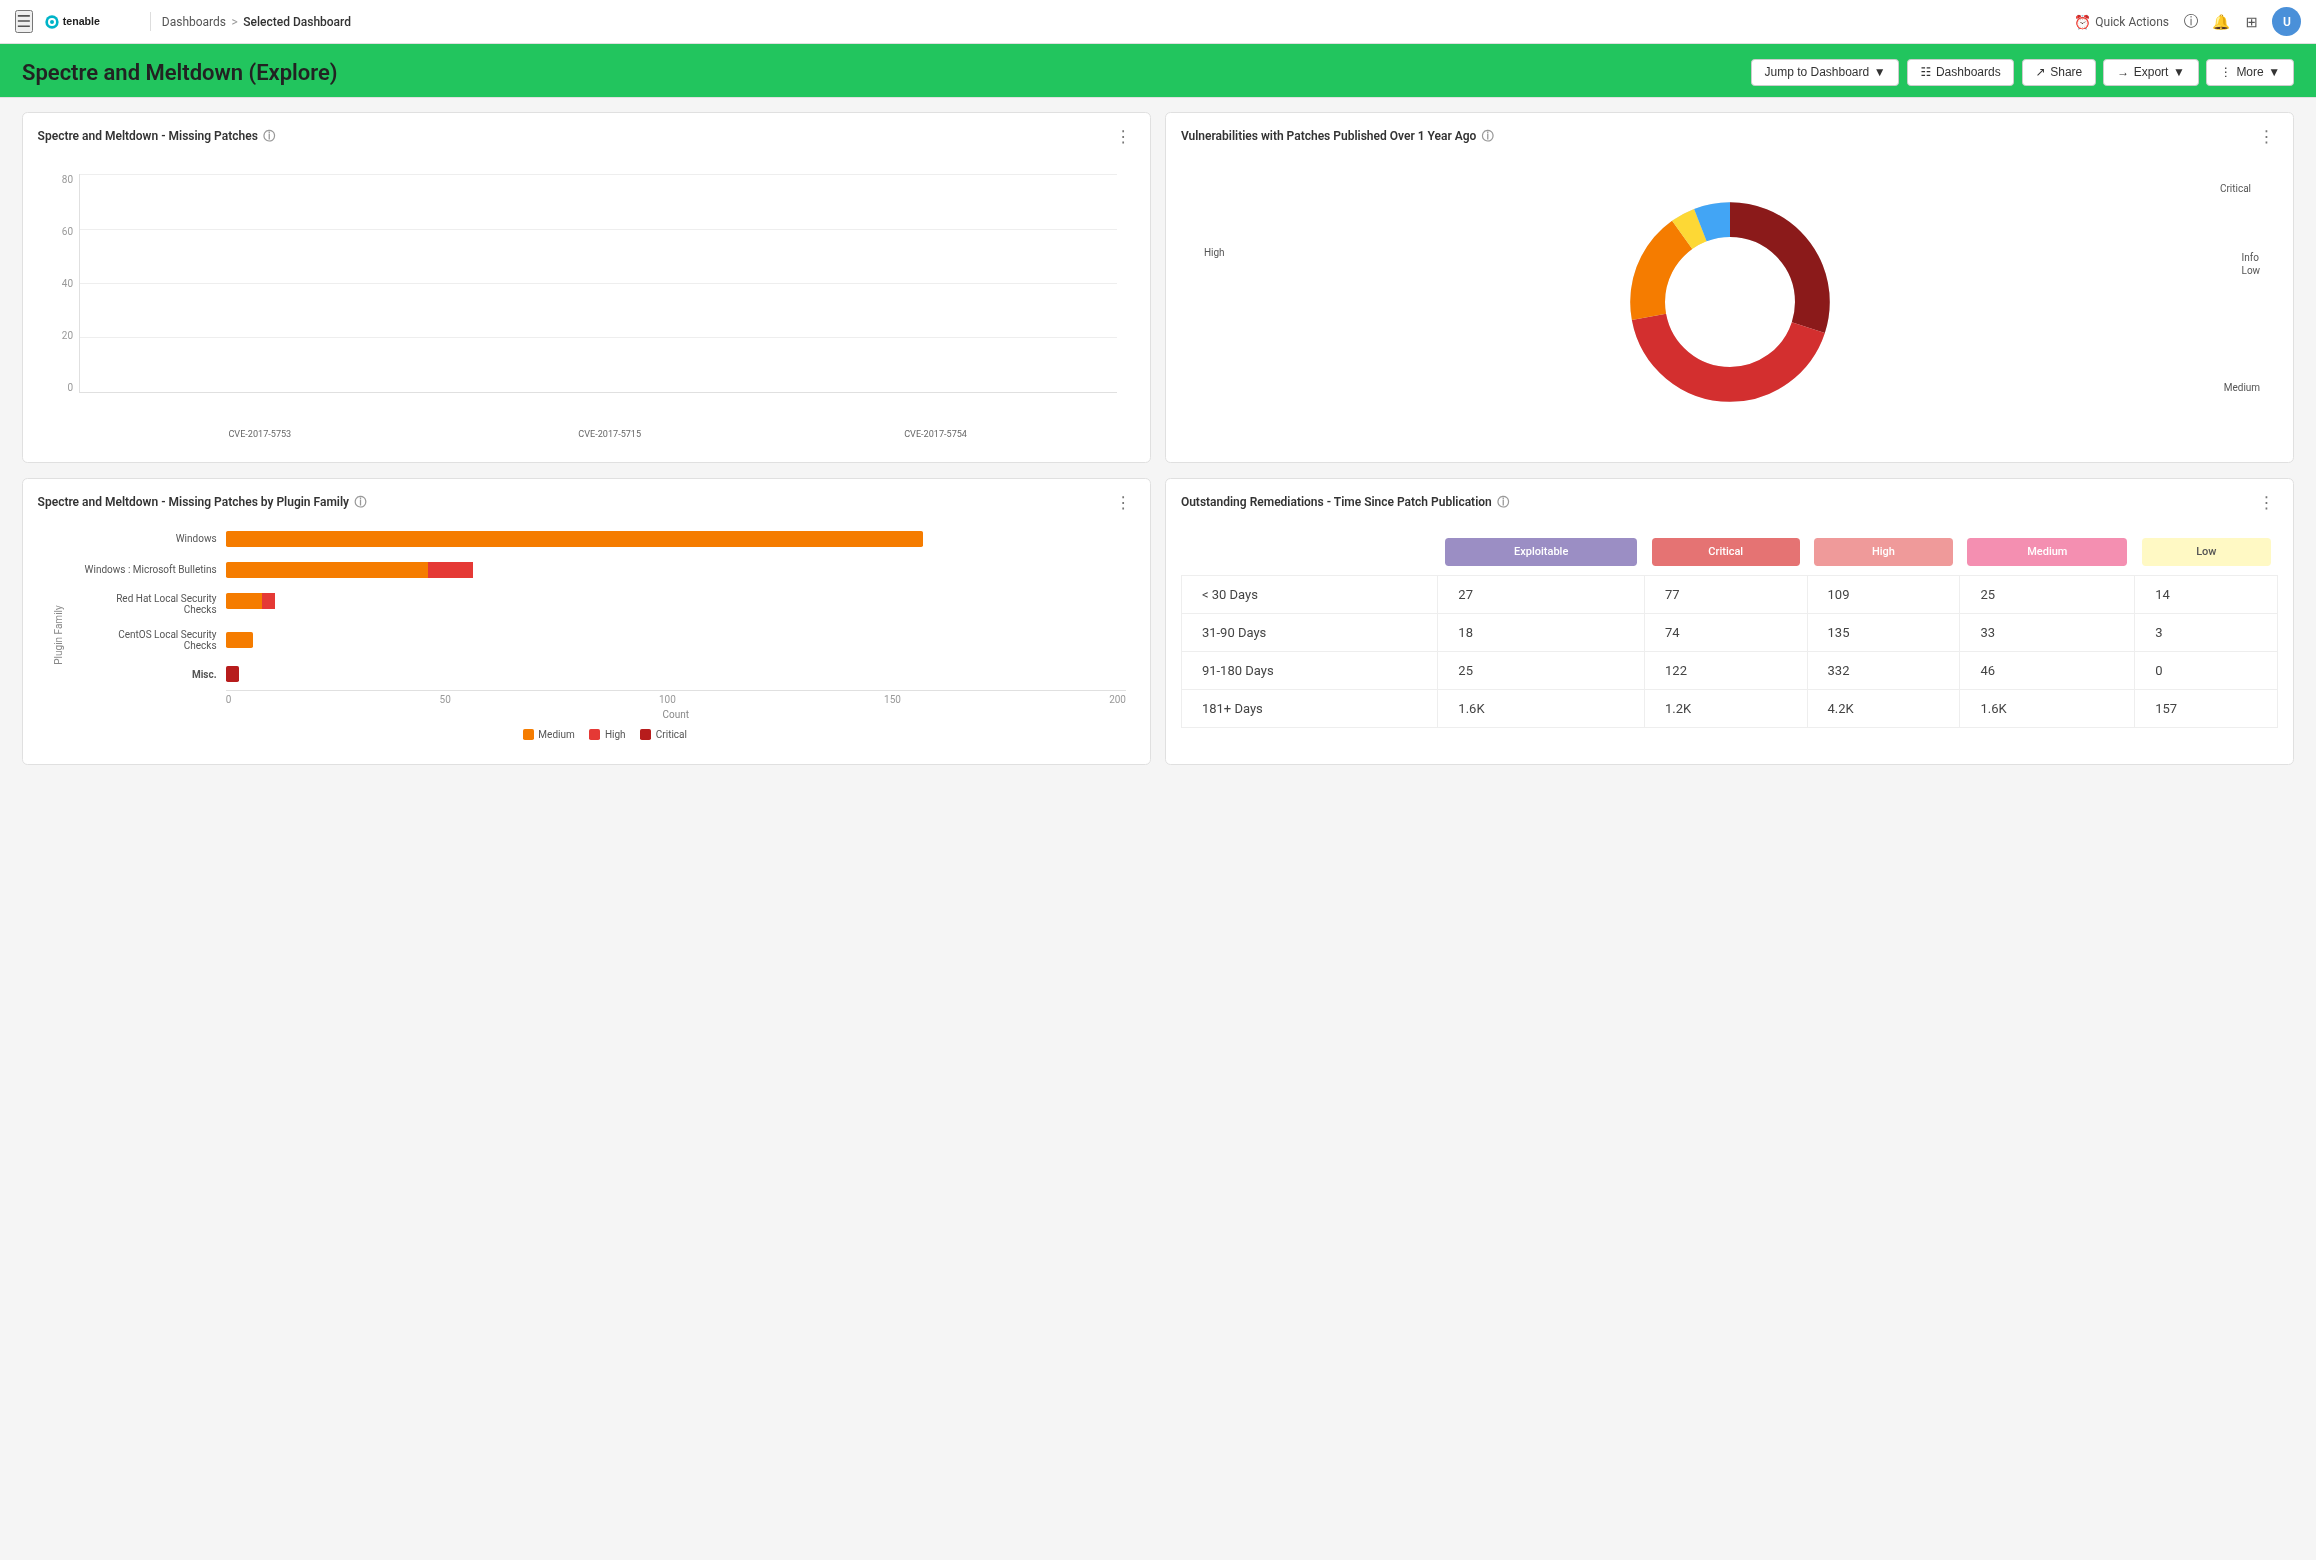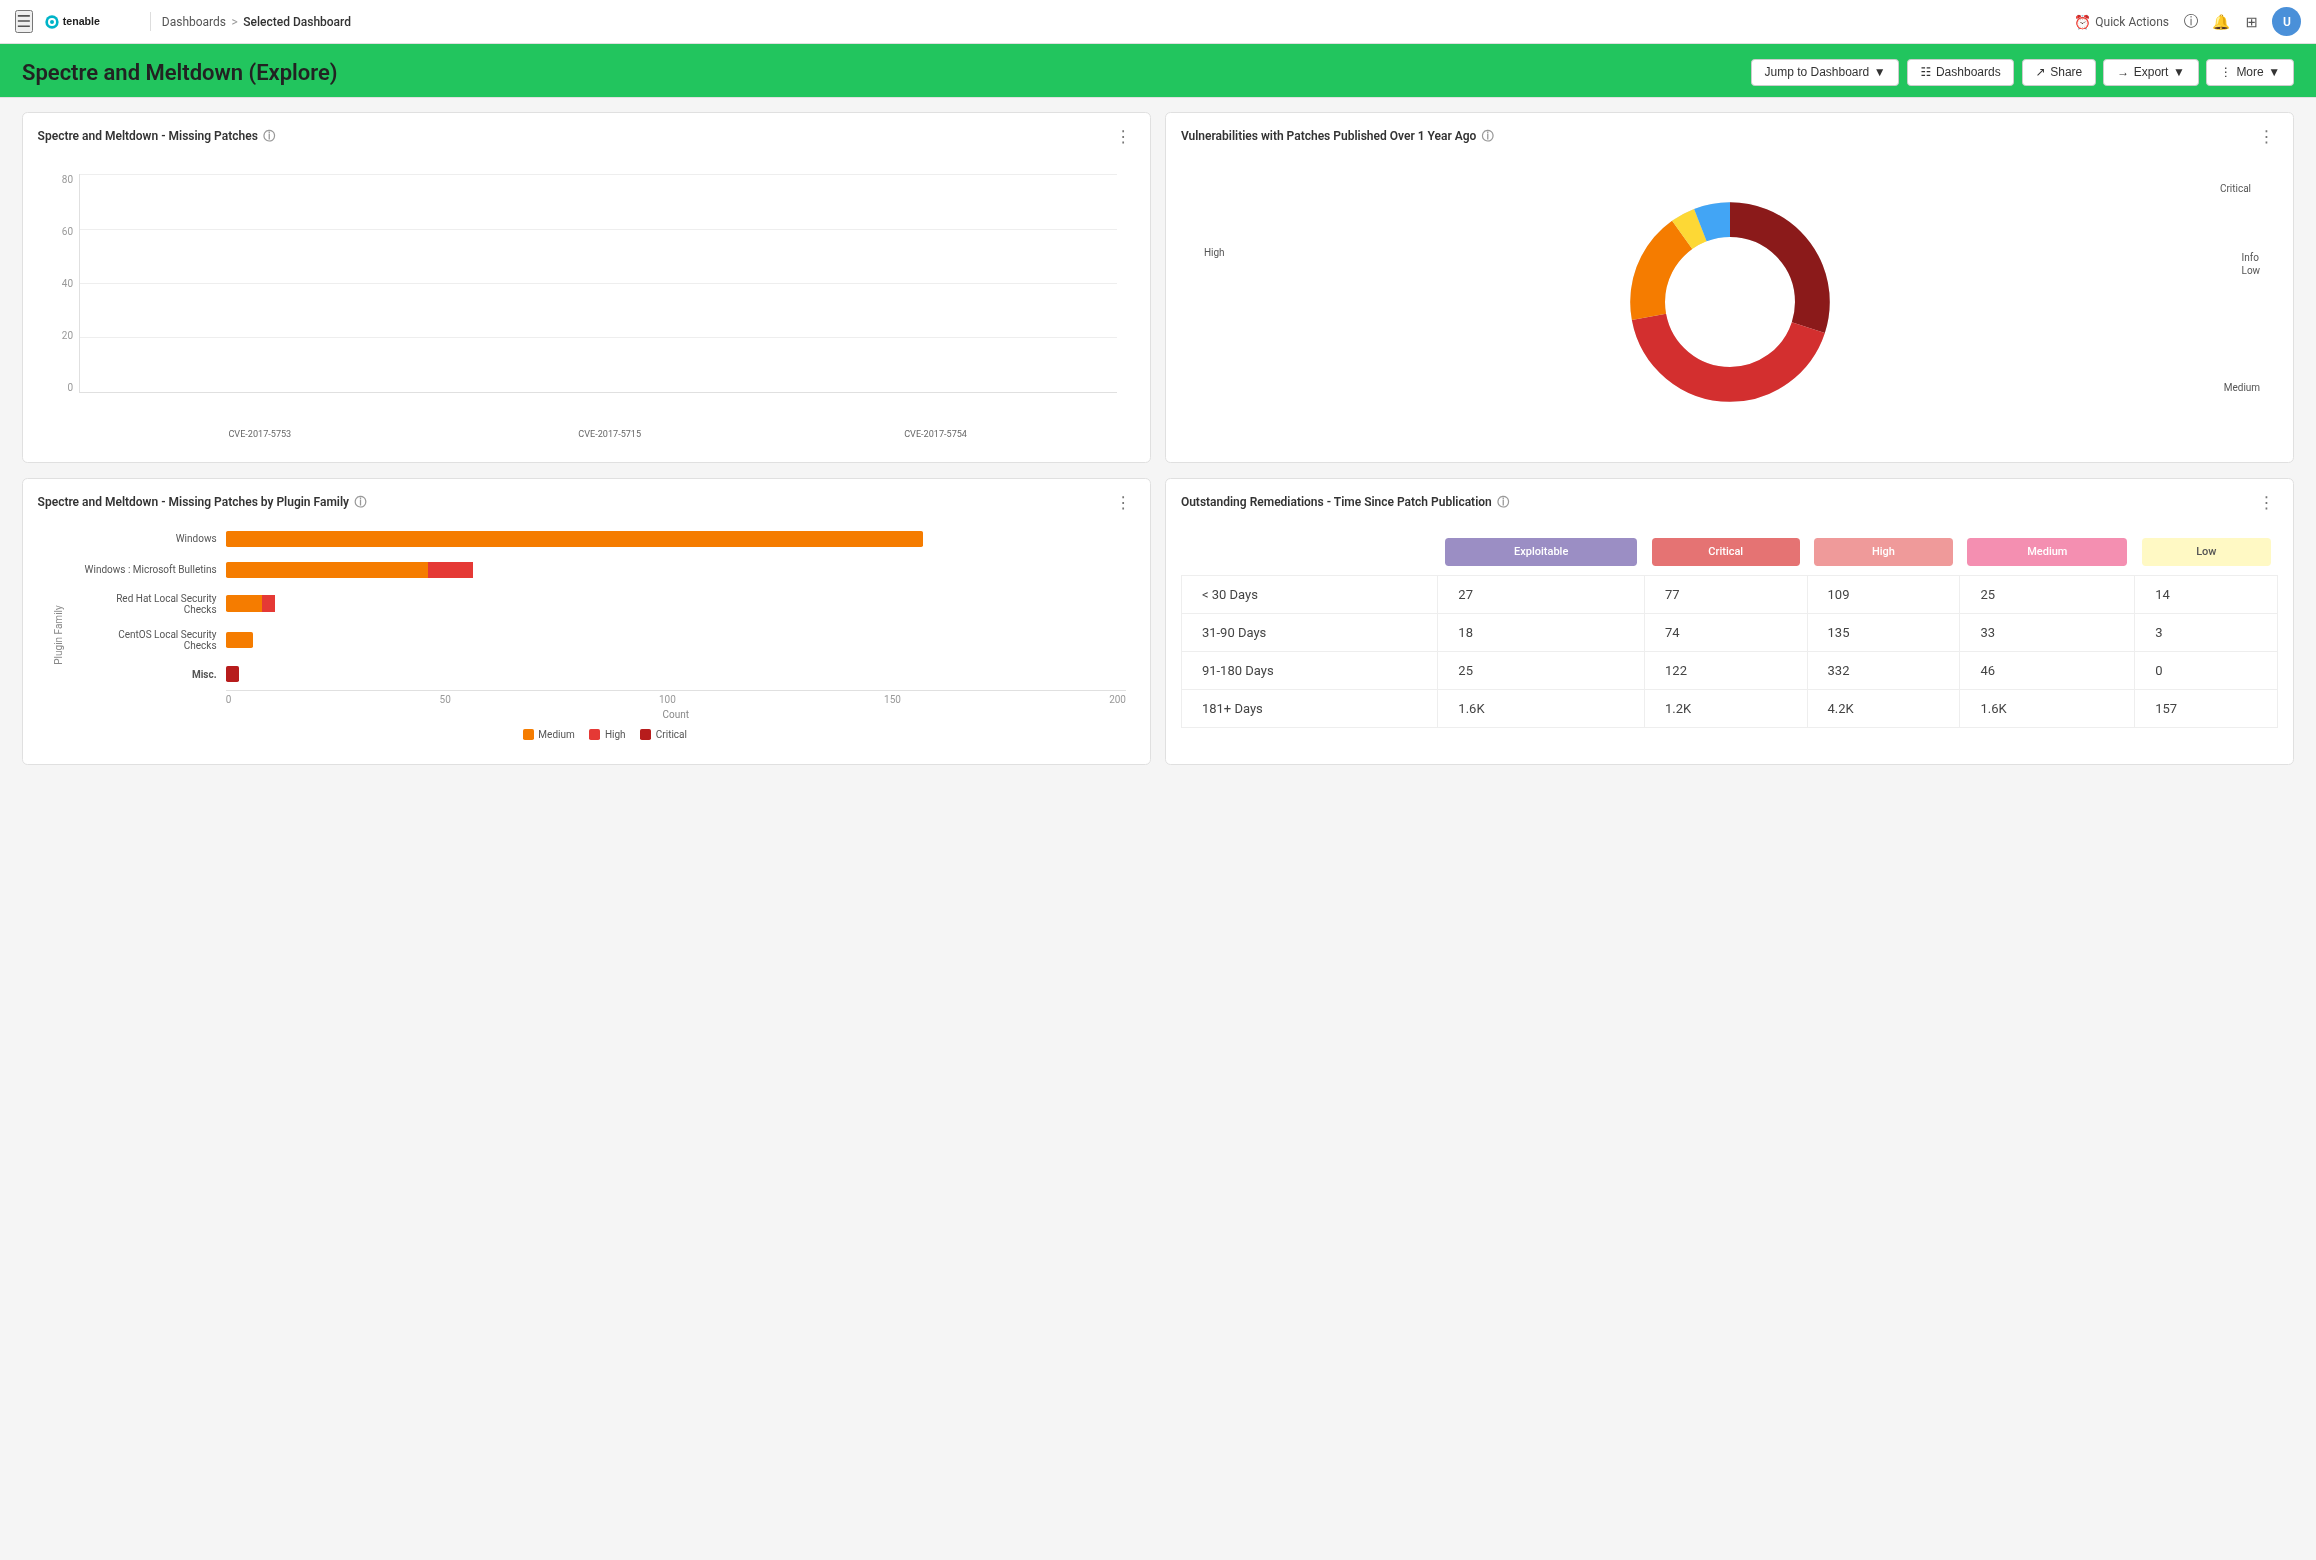--- a/index.html
+++ b/index.html
@@ -230,21 +230,21 @@
         </div>
 
         <div style="display:flex;align-items:center;margin-bottom:14.6px;">
           <div style="width:142px;text-align:right;padding-right:9.1px;font-size:10px;color:#555;flex-shrink:0;">Windows : Microsoft Bulletins</div>
           <div style="flex:1;height:16.4px;display:flex;align-items:center;">
             <div style="height:16.4px;width:22.5%;background:#f57c00;border-radius:1.8px 0 0 1.8px;"></div>
             <div style="height:16.4px;width:5%;background:#e53935;"></div>
           </div>
         </div>
 
-        <div style="display:flex;align-items:center;margin-bottom:14.6px;">
+        <div style="display:flex;margin-bottom:14.6px;">
           <div style="width:142px;text-align:right;padding-right:9.1px;font-size:10px;color:#555;flex-shrink:0;">Red Hat Local Security Checks</div>
           <div style="flex:1;height:16.4px;display:flex;align-items:center;">
             <div style="height:16.4px;width:4%;background:#f57c00;border-radius:1.8px 0 0 1.8px;"></div>
             <div style="height:16.4px;width:1.5%;background:#e53935;"></div>
           </div>
         </div>
 
         <div style="display:flex;align-items:center;margin-bottom:14.6px;">
           <div style="width:142px;text-align:right;padding-right:9.1px;font-size:10px;color:#555;flex-shrink:0;">CentOS Local Security Checks</div>
           <div style="flex:1;height:16.4px;display:flex;align-items:center;">

